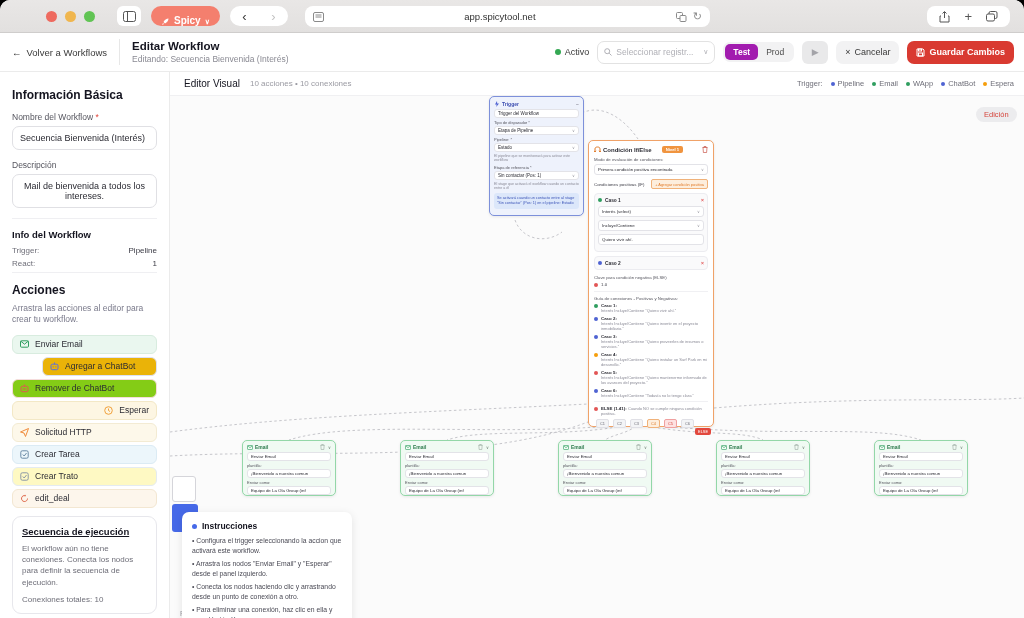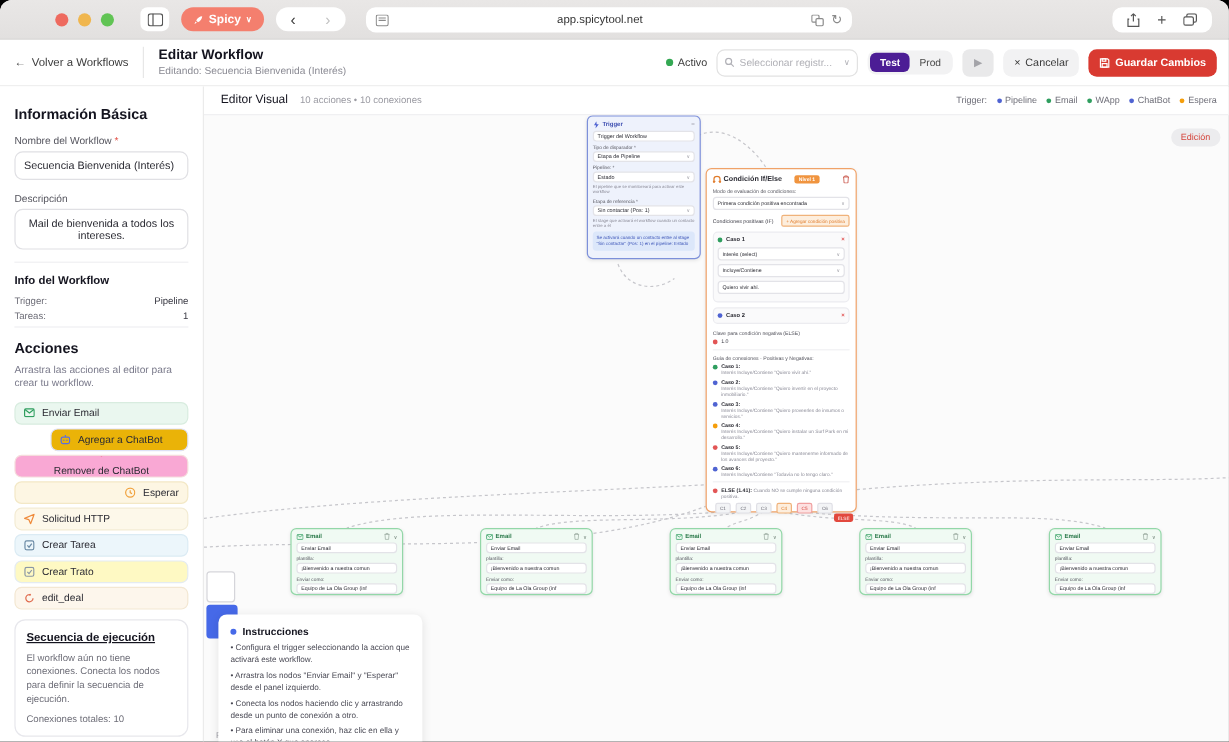--- a/index.html
+++ b/index.html
@@ -6,21 +6,21 @@
   html,body { width:1024px; height:618px; background:#000; font-family:"Liberation Sans",sans-serif; }
   .window { position:absolute; inset:0; border-radius:10px 10px 0 0; overflow:hidden; background:#fff; }
 
   
   .chrome { height:33px; background:linear-gradient(#e9e7e6,#e2e0df); border-bottom:1px solid #cfcdcc; display:flex; align-items:center; position:relative; }
   .lights { display:flex; gap:8px; margin-left:46px; }
   .light { width:11px; height:11px; border-radius:50%; }
   .light.r{background:#ee6a5f}.light.y{background:#f0b64e}.light.g{background:#61c454}
   .chrome-btn { background:#fff; border-radius:6px; height:20px; display:flex; align-items:center; justify-content:center; color:#555; }
   .side-toggle { width:24px; margin-left:22px; }
-  .spicy { margin-left:10px; background:#f47f6e; color:#fff; border-radius:11px; height:20px; padding:0 10px; display:flex; align-items:center; gap:4px; font-size:10px; font-weight:bold; }
+  .spicy { margin-left:10px; background:#f47f6e; color:#fff; border-radius:11px; height:20px; padding:0 10px; display:flex; align-items:flex-end; gap:4px; font-size:10px; font-weight:bold; }
   .navgroup { margin-left:10px; background:#fff; border-radius:10px; height:20px; width:58px; display:flex; align-items:center; justify-content:space-around; }
   .navgroup .fwd { color:#c2c2c2; }
   .addr { position:absolute; left:305px; top:6px; width:405px; height:21px; background:#fff; border-radius:8px; display:flex; align-items:center; font-size:9.5px; color:#333; }
   .addr .url { flex:1; text-align:center; }
   .addr svg, .addr .rl { color:#8a8a8a; }
   .addr .rl { font-size:11px; margin-right:8px; }
   .rightpill { position:absolute; right:14px; top:6px; height:21px; background:#fff; border-radius:8px; display:flex; align-items:center; gap:14px; padding:0 12px; color:#555; }
   .plus { font-size:13px; color:#555; }
 
   
@@ -28,21 +28,21 @@
   .back-link { display:flex; align-items:center; gap:5px; margin-left:12px; font-size:9.5px; color:#3a3a3a; }
   .hdr-div { width:1px; height:26px; background:#e7e7e7; margin:0 12px; }
   .title-blk .t { font-size:11.5px; font-weight:bold; color:#14141f; }
   .title-blk .s { font-size:8.5px; color:#8a8a93; margin-top:2px; }
   .hdr-right { margin-left:auto; display:flex; align-items:center; gap:8px; margin-right:10px; }
   .status { display:flex; align-items:center; gap:4px; font-size:9px; color:#3a3a3a; }
   .status .dot { width:6px; height:6px; border-radius:50%; background:#34a853; }
   .rec-select { width:118px; height:23px; border:1px solid #e2e2e2; border-radius:7px; display:flex; align-items:center; gap:4px; padding:0 6px; font-size:8.5px; color:#b0b0b6; }
   .rec-select .chev { margin-left:auto; color:#b0b0b6; font-size:7px; }
   .seg { background:#f2f2f3; border-radius:7px; padding:2px; display:flex; align-items:center; }
-  .seg .test { background:#4c1d95; color:#fff; border-radius:5px; font-size:8.5px; font-weight:bold; padding:3px 8px; }
+  .seg .test { background:#a21caf; color:#fff; border-radius:5px; font-size:8.5px; font-weight:bold; padding:3px 8px; }
   .seg .prod { font-size:8.5px; color:#4a4a4a; padding:3px 8px; }
   .play-btn { width:26px; height:23px; background:#e9e9ea; border-radius:6px; display:flex; align-items:center; justify-content:center; color:#a3a3a8; font-size:9px; }
   .cancel-btn { height:23px; background:#f2f2f3; border-radius:7px; display:flex; align-items:center; gap:4px; padding:0 9px; font-size:9px; color:#3a3a3a; }
   .save-btn { height:23px; background:#d93a31; border-radius:7px; display:flex; align-items:center; gap:4px; padding:0 9px; font-size:9px; font-weight:bold; color:#fff; }
 
   
   .main { display:flex; height:546px; }
   .sidebar { width:170px; border-right:1px solid #ebebeb; padding:16px 12px 4px; background:#fff; overflow:hidden; }
   .canvas { flex:1; position:relative; background:#fbfbfb; overflow:hidden; }
 
@@ -53,21 +53,21 @@
   .sb-input { border:1px solid #e0e0e4; border-radius:7px; padding:6px 7px; font-size:9px; color:#2b2b33; margin-bottom:10px; background:#fff; }
   .sb-textarea { min-height:32px;text-align:center; }
   .sb-divider { height:1px; background:#efeff2; margin:4px 0 10px; }
   .sb-h2 { font-size:9.5px; font-weight:bold; color:#14141f; margin-bottom:6px; }
   .info-row { display:flex; justify-content:space-between; font-size:8px; color:#6e6e78; margin-bottom:4px; }
   .info-row .v { color:#3a3a44; }
   .sb-hint { font-size:8.5px; color:#79798a; line-height:1.35; margin-bottom:9px; }
   .action-btn { display:flex; align-items:center; gap:6px; height:19px; border-radius:6px; border:1px solid; padding:0 7px; font-size:8.5px; color:#2b2b33; margin-bottom:3px; }
   .a-email,.a-wapp { background:#eaf7ef; border-color:#d8ecdf; }
   .a-addbot { background:#eab308; border-color:#dde1f5;margin-left:30px; }
-  .a-rembot { background:#f9a8d4; border-color:#f5dcdc;flex-direction:column; }
+  .a-rembot { background:#84cc16; border-color:#f5dcdc; }
   .a-wait { background:#fdf6e3; border-color:#f3e8c6;justify-content:flex-end; }
   .a-http { background:#fdf8ea; border-color:#f3ebd3; }
   .a-task { background:#ecf6fb; border-color:#dbebf4; }
   .a-deal { background:#fef9c3; border-color:#e4ebf1; }
   .a-edit { background:#fdf6ec; border-color:#f3e7d2; }
   .ic-g{color:#2f9e5f}.ic-b{color:#5b6ee0}.ic-r{color:#e25555}.ic-o{color:#f0a13c}.ic-o2{color:#ef8b3c}.ic-s{color:#6a8aa5}.ic-s2{color:#8a97a5}.ic-e{color:#e06c4f}
   .exec-card { border:1px solid #e7e7ec; border-radius:9px; padding:9px; margin-top:8px; background:#fff; }
   .exec-card .t { font-size:9.5px; font-weight:bold; color:#14141f; margin-bottom:6px;text-decoration:underline; }
   .exec-card .b { font-size:8px; color:#6e6e78; line-height:1.4; margin-bottom:7px; }
   .exec-card .c1 { font-size:8px; color:#6e6e78; }
@@ -253,21 +253,21 @@
       <div class="sb-input">Secuencia Bienvenida (Interés)</div>
       <div class="sb-label">Descripción</div>
       <div class="sb-input sb-textarea">Mail de bienvenida a todos los intereses.</div>
       <div class="sb-divider"></div>
       <div class="sb-h2">Info del Workflow</div>
       <div class="info-row">
         <span>Trigger:</span>
         <span class="v">Pipeline</span>
       </div>
       <div class="info-row">
-        <span>Tareas:</span>
+        <span>React:</span>
         <span class="v">1</span>
       </div>
       <div class="sb-divider"></div>
       <div class="sb-h1" style="margin-bottom:6px">Acciones</div>
       <div class="sb-hint">Arrastra las acciones al editor para crear tu workflow.</div>
 
       <div class="action-btn a-email">
         <svg class="i ic-g" width="9" height="8" viewBox="0 0 9 8">
             <rect x="0.5" y="0.8" width="8" height="6.4" rx="1" fill="none" stroke="currentColor"></rect>
             <path d="M0.8 1.2 L4.5 4.2 L8.2 1.2" fill="none" stroke="currentColor"></path>

